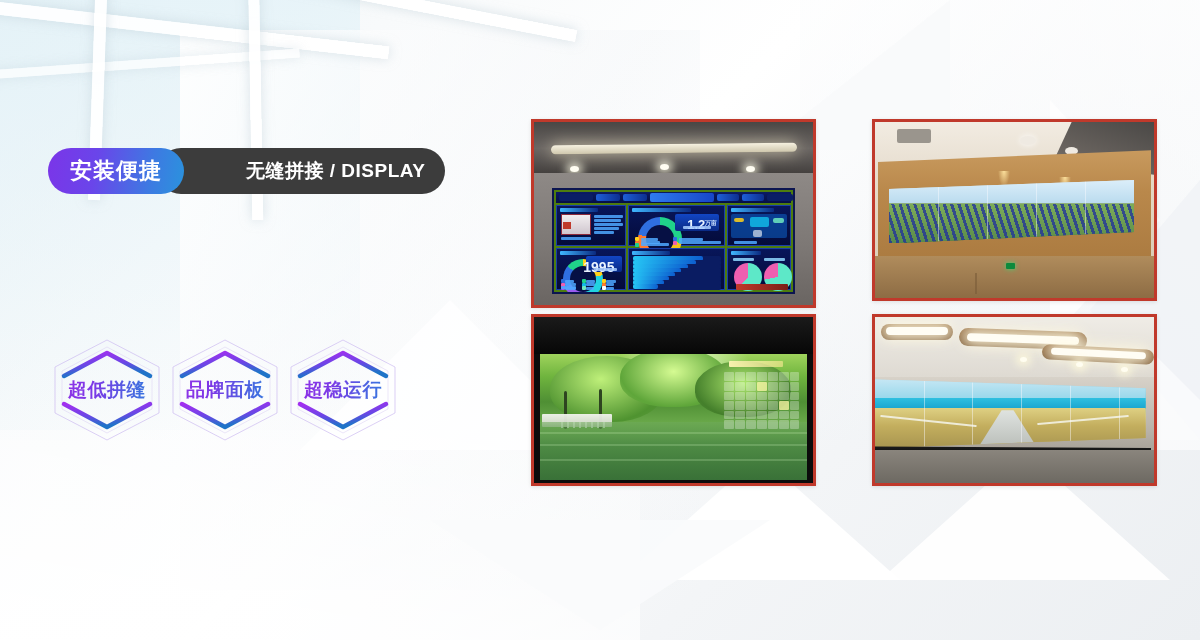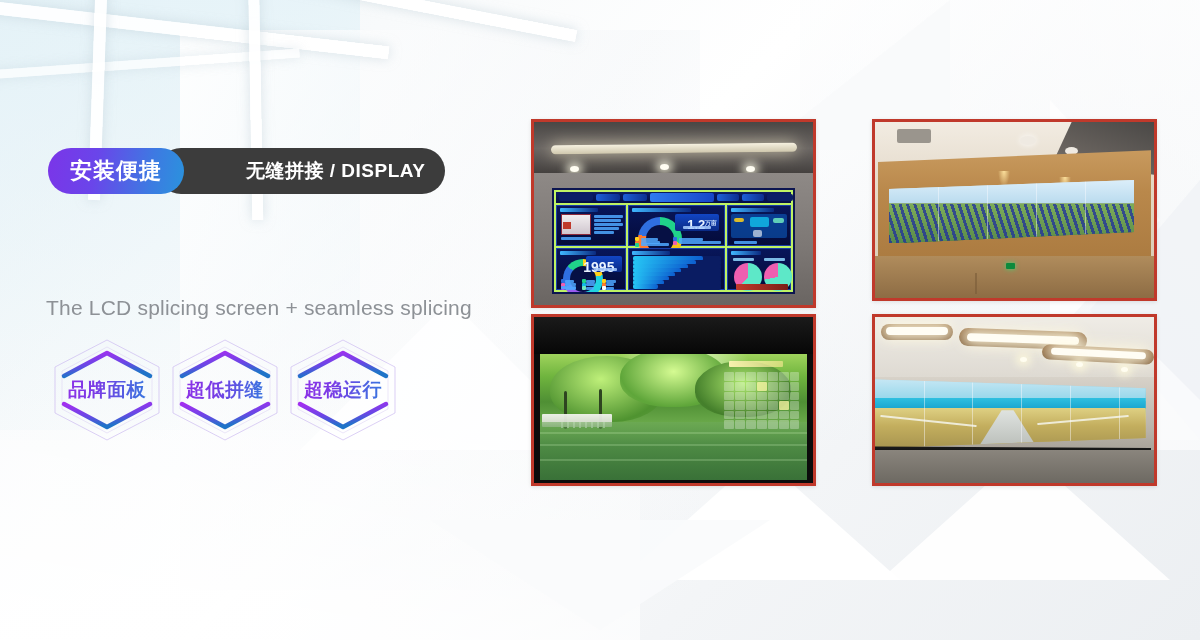--- a/index.html
+++ b/index.html
@@ -106,21 +106,21 @@
   .ceil1 { position:absolute; left:0; top:0; width:100%; height:30%;
            background:linear-gradient(180deg,#4a4745 0%,#6b6663 48%,#3e3b39 100%); }
   .coveStrip { position:absolute; left:6%; top:12%; width:88%; height:9px;
            background:linear-gradient(180deg,#f6f1e0,#cfc7ad); border-radius:5px;
            box-shadow:0 0 16px rgba(255,245,210,.75); transform:rotate(-.6deg); }
   .dl { position:absolute; width:9px; height:6px; border-radius:50%;
         background:#fffdf2; box-shadow:0 0 10px 4px rgba(255,252,230,.8); }
   .wall1 { position:absolute; left:0; top:28%; width:100%; height:72%;
            background:linear-gradient(180deg,#8e8986 0%,#7d7875 55%,#6a6562 100%); }
   .screen1 { position:absolute; left:6.5%; top:36%; width:87%; height:58%;
-             background:#bef264; border:2px solid #0c1550; overflow:hidden; }
+             background:#4d7c0f; border:2px solid #0c1550; overflow:hidden; }
   .s1grid { position:absolute; inset:2px; display:grid; gap:2px;
             grid-template-columns:1.05fr 1.45fr .95fr; grid-template-rows:11% 1fr 1fr; }
   .s1bar { grid-column:1/4; background:linear-gradient(180deg,#0b1a66,#061044);
            display:flex; align-items:center; gap:3px; padding:0 3px; }
   .s1chip { height:7px; border-radius:2px; background:#123aa8; flex:0 0 auto; }
   .s1chipw { background:linear-gradient(90deg,#1e5fd8,#0d2f90); }
   .s1card { background:linear-gradient(180deg,#08165a,#040b3a); border:1px solid #1a3ea8; position:relative; }
   .s1title { position:absolute; left:3px; top:2px; width:55%; height:4px;
              background:linear-gradient(90deg,#3fb6ff,#0b2a80); border-radius:1px; }
   .donut { position:absolute; border-radius:50%; }
@@ -261,49 +261,48 @@
   <div class="beam beam-v2"></div>
 </div>
 
 <div class="left">
 
   <div class="pill-row">
     <div class="pill-dark">无缝拼接 / DISPLAY</div>
     <div class="pill-brand">安装便捷</div>
   </div>
 
-  <div class="subtitle">The LCD splicing screen + seamless splicing</div>
 
   <div class="hexrow">
-
-    <div class="hexcell">
-      <svg width="118" height="108" viewBox="0 0 118 108">
-        <polygon points="59,4 111,31 111,77 59,104 7,77 7,31" fill="none" stroke="#c9b7ef" stroke-width="1" opacity=".65"></polygon>
-        <polygon points="59,11 104,35 104,73 59,97 14,73 14,35" fill="none" stroke="#d5c8f2" stroke-width="1" opacity=".45"></polygon>
-        <polyline points="16,40 59,17 102,40" fill="none" stroke="url(#hg1)" stroke-width="4.5" stroke-linecap="round" stroke-linejoin="round"></polyline>
-        <polyline points="16,68 59,91 102,68" fill="none" stroke="url(#hg1)" stroke-width="4.5" stroke-linecap="round" stroke-linejoin="round"></polyline>
-      </svg>
-      <div class="hexlabel">品牌面板</div>
-    </div>
 
     <div class="hexcell">
       <svg width="118" height="108" viewBox="0 0 118 108">
         <defs>
           <linearGradient id="hg1" x1="0" y1="0" x2="0.25" y2="1">
             <stop offset="0%" stop-color="#a32ff0"></stop>
               <stop offset="55%" stop-color="#6b46e6"></stop>
               <stop offset="100%" stop-color="#1f74c8"></stop>
           </linearGradient>
         </defs>
         <polygon points="59,4 111,31 111,77 59,104 7,77 7,31" fill="none" stroke="#c9b7ef" stroke-width="1" opacity=".65"></polygon>
         <polygon points="59,11 104,35 104,73 59,97 14,73 14,35" fill="none" stroke="#d5c8f2" stroke-width="1" opacity=".45"></polygon>
         <polyline points="16,40 59,17 102,40" fill="none" stroke="url(#hg1)" stroke-width="4.5" stroke-linecap="round" stroke-linejoin="round"></polyline>
         <polyline points="16,68 59,91 102,68" fill="none" stroke="url(#hg1)" stroke-width="4.5" stroke-linecap="round" stroke-linejoin="round"></polyline>
       </svg>
       <div class="hexlabel">超低拼缝</div>
+    </div>
+
+    <div class="hexcell">
+      <svg width="118" height="108" viewBox="0 0 118 108">
+        <polygon points="59,4 111,31 111,77 59,104 7,77 7,31" fill="none" stroke="#c9b7ef" stroke-width="1" opacity=".65"></polygon>
+        <polygon points="59,11 104,35 104,73 59,97 14,73 14,35" fill="none" stroke="#d5c8f2" stroke-width="1" opacity=".45"></polygon>
+        <polyline points="16,40 59,17 102,40" fill="none" stroke="url(#hg1)" stroke-width="4.5" stroke-linecap="round" stroke-linejoin="round"></polyline>
+        <polyline points="16,68 59,91 102,68" fill="none" stroke="url(#hg1)" stroke-width="4.5" stroke-linecap="round" stroke-linejoin="round"></polyline>
+      </svg>
+      <div class="hexlabel">品牌面板</div>
     </div>
 
     <div class="hexcell">
       <svg width="118" height="108" viewBox="0 0 118 108">
         <polygon points="59,4 111,31 111,77 59,104 7,77 7,31" fill="none" stroke="#c9b7ef" stroke-width="1" opacity=".65"></polygon>
         <polygon points="59,11 104,35 104,73 59,97 14,73 14,35" fill="none" stroke="#d5c8f2" stroke-width="1" opacity=".45"></polygon>
         <polyline points="16,40 59,17 102,40" fill="none" stroke="url(#hg1)" stroke-width="4.5" stroke-linecap="round" stroke-linejoin="round"></polyline>
         <polyline points="16,68 59,91 102,68" fill="none" stroke="url(#hg1)" stroke-width="4.5" stroke-linecap="round" stroke-linejoin="round"></polyline>
       </svg>
       <div class="hexlabel">超稳运行</div>

